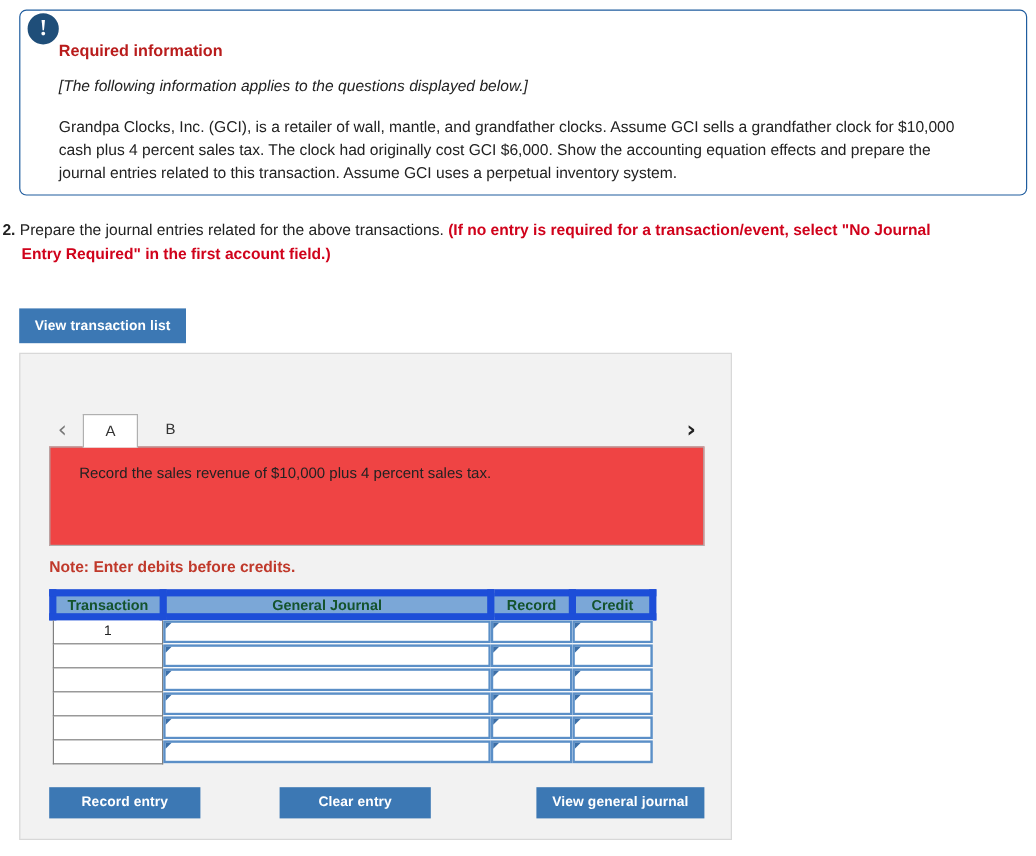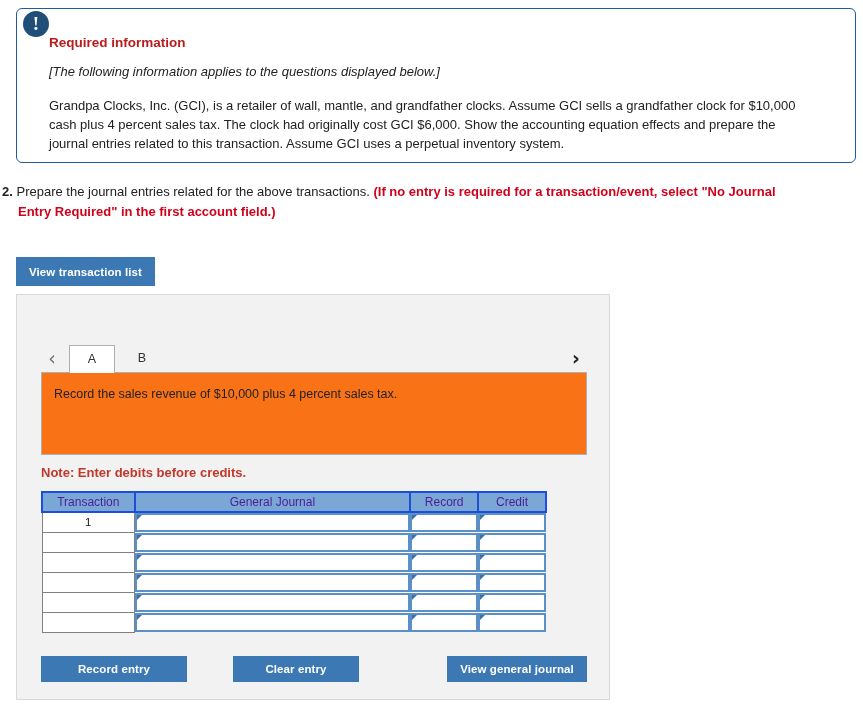--- a/index.html
+++ b/index.html
@@ -165,23 +165,23 @@
   .tab-a { left: 28px; }
   .tab-b { left: 78px; }
 
   
   .desc-box {
     position: absolute;
     left: 24px;
     top: 77px;
     width: 546px;
     height: 83px;
-    background: #f97316;
+    background: #ef4444;
     border: 1px solid #B0B0B0;
-    padding: 14px 12px;
+    padding: 14px 24px;
     font-size: 12.5px;
     color: #222222;
   }
   .note {
     position: absolute;
     left: 24px;
     top: 170px;
     font-size: 13px;
     font-weight: bold;
     color: #C0392B;
@@ -191,24 +191,24 @@
   .jtable {
     position: absolute;
     left: 24px;
     top: 196px;
     width: 506px;
     border-collapse: collapse;
     table-layout: fixed;
   }
   .jtable th {
     background: #7BA7D7;
-    border: 2px solid #1d4ed8;
-    color: #4c1d95;
+    border: 6px solid #1d4ed8;
+    color: #14532d;
     font-size: 12px;
-    font-weight: normal;
+    font-weight: bold;
     height: 20px;
     padding: 0;
     text-align: center;
   }
   .jtable td {
     padding: 0;
     border: 1px solid #808080;
     background: #ffffff;
     height: 20px;
   }
@@ -251,21 +251,21 @@
     height: 0;
     border-top: 5px solid #3C6FA8;
     border-right: 5px solid transparent;
   }
 
   
   .btn-record {
     position: absolute;
     left: 24px;
     top: 361px;
-    width: 146px;
+    width: 126px;
     height: 26px;
   }
   .btn-clear {
     position: absolute;
     left: 184px;
     top: 361px;
     width: 126px;
     height: 26px;
     margin-left: 32px;
   }

